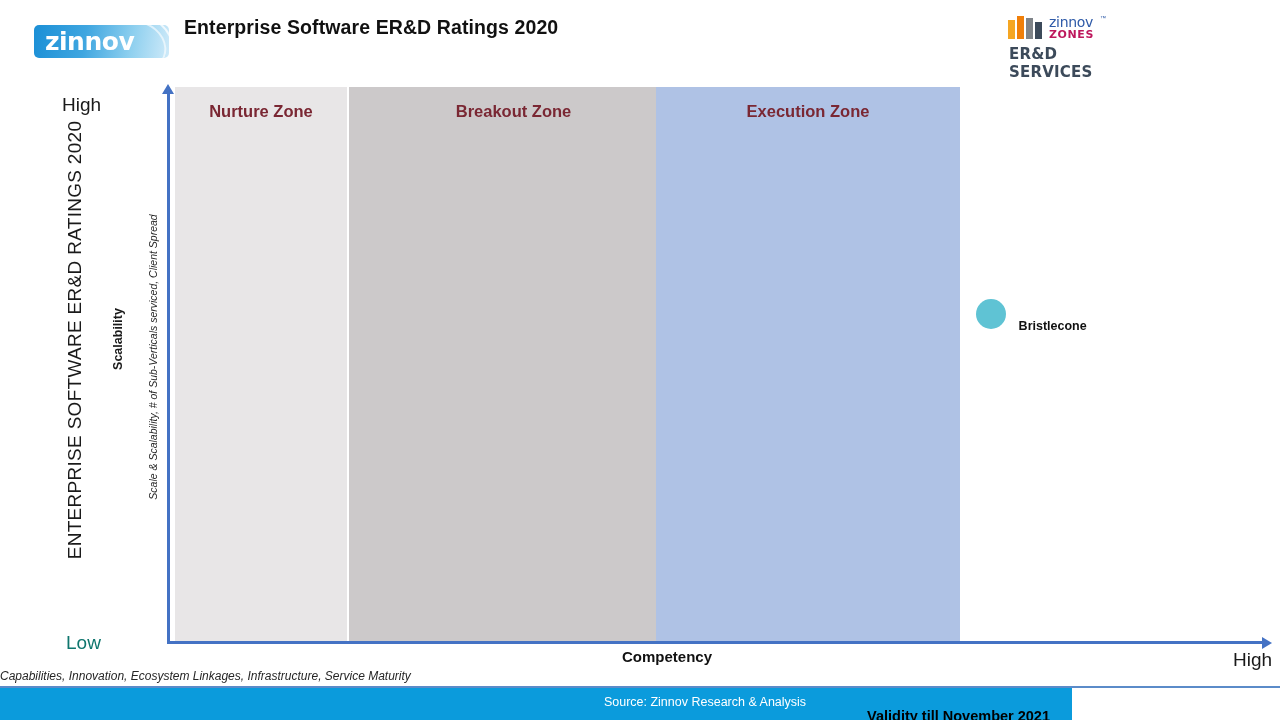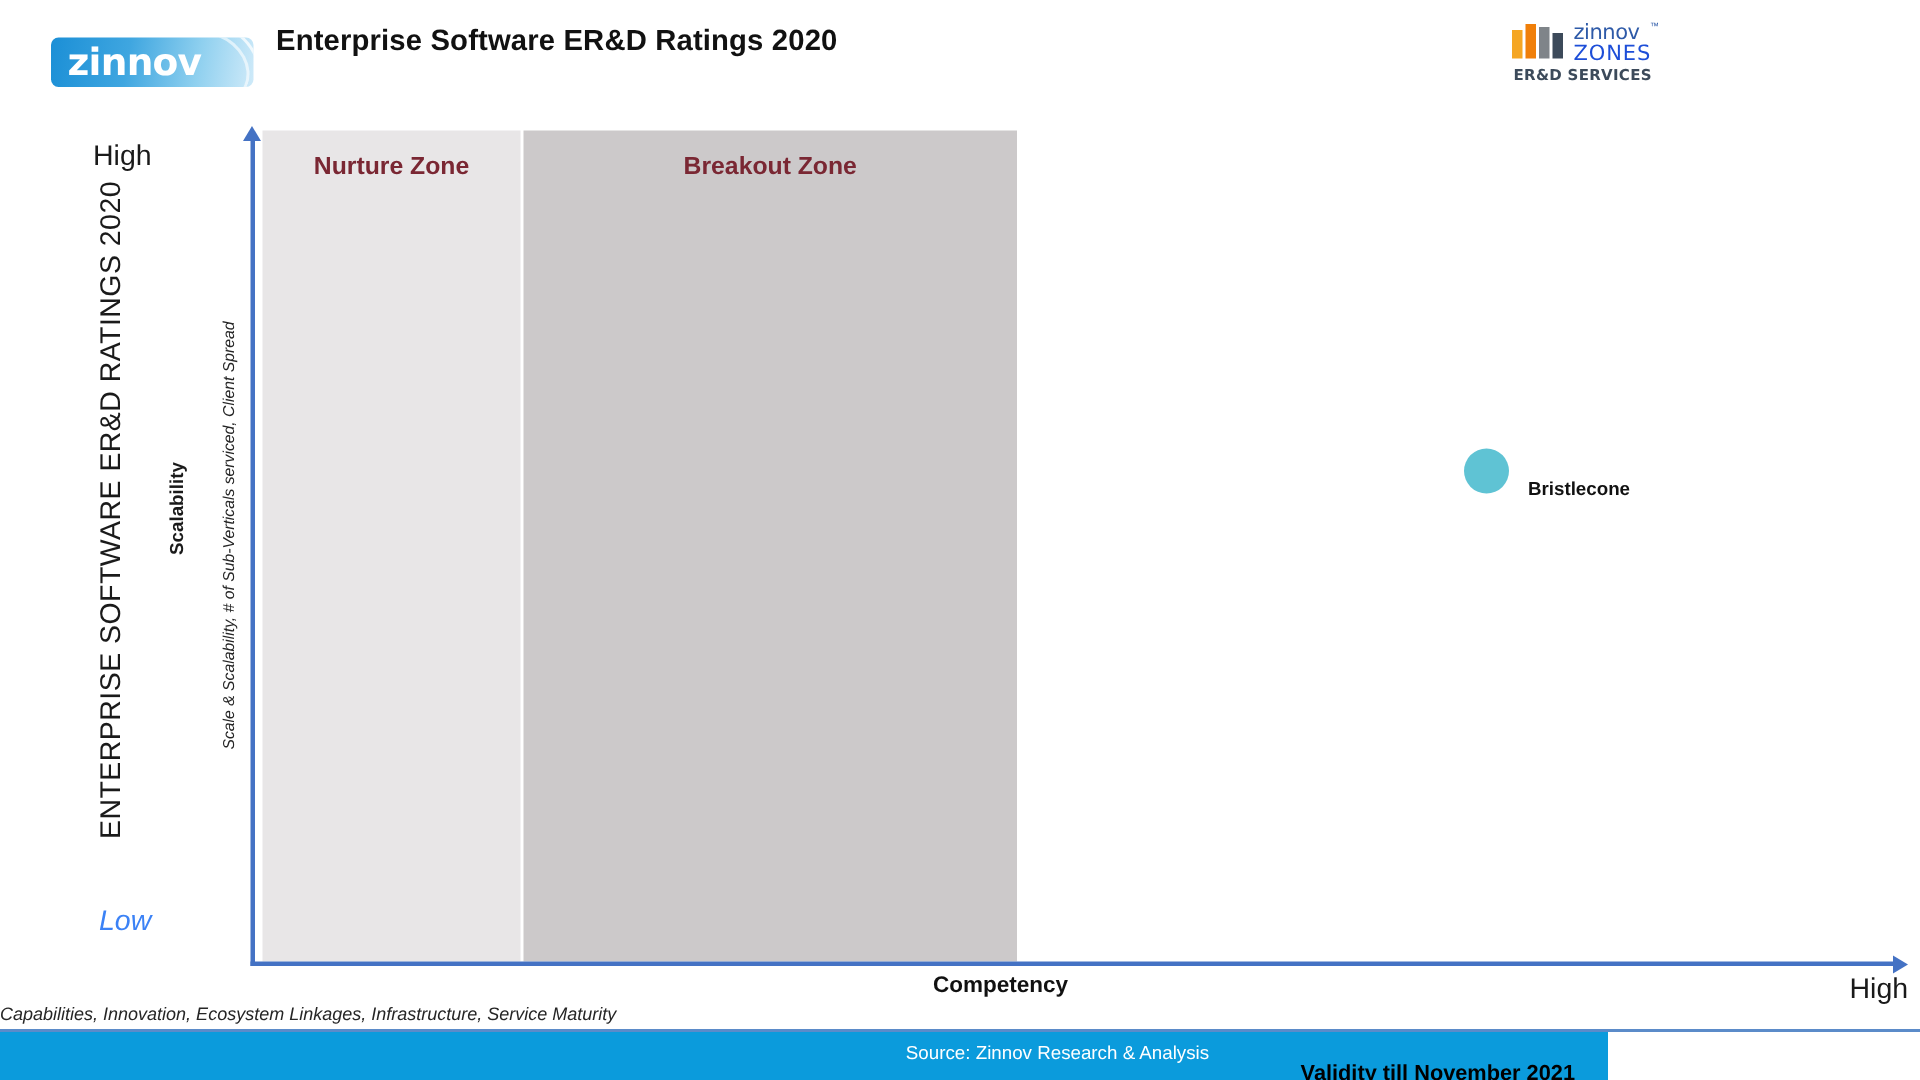--- a/index.html
+++ b/index.html
@@ -104,30 +104,30 @@
   }
   #zones-logo .tm {
     position: absolute;
     left: 92px; top: 1px;
     font-size: 6px;
     color: #2E5AA8;
   }
   #zones-logo .zones-word {
     position: absolute;
     left: 41px; top: 14px;
-    font-size: 14px;
-    font-weight: normal;
-    color: #1d4ed8;
+    font-size: 11px;
+    font-weight: bold;
+    color: #be185d;
     font-family: "DejaVu Sans", sans-serif;
     letter-spacing: 0.6px;
   }
   #zones-logo .erd-word {
     position: absolute;
     left: 1px; top: 31px;
-    font-size: 10px;
+    font-size: 15px;
     font-weight: bold;
     color: #3C4A5A;
     font-family: "DejaVu Sans", sans-serif;
     letter-spacing: 0.2px;
   }
 
   
   #plot-wrap {
     position: absolute;
     left: 0; top: 84px;
@@ -193,24 +193,23 @@
 
   
   #label-high-y {
     position: absolute;
     left: 62px; top: 10px;
     font-size: 19px;
     color: #1a1a1a;
   }
   #label-low-y {
     position: absolute;
-    left: 66px; top: 520px;
+    left: 66px; top: 548px;
     font-size: 19px;
-    color: #3b82f6;
-    font-style: italic;
+    color: #0f766e;
   }
   #label-high-x {
     position: absolute;
     left: 1233px; top: 565px;
     font-size: 19px;
     color: #1a1a1a;
   }
 
   #y-title-outer {
     position: absolute;
@@ -341,20 +340,23 @@
 </div>
 
 <div id="plot-wrap">
 
   <div class="zone" id="zone-nurture">
     <div class="zone-label">Nurture Zone</div>
   </div>
   <div class="zone" id="zone-breakout">
     <div class="zone-label">Breakout Zone</div>
   </div>
+  <div class="zone" id="zone-execution">
+    <div class="zone-label">Execution Zone</div>
+  </div>
 
   <div id="y-axis"></div>
   <div id="y-axis-head"></div>
   <div id="x-axis"></div>
   <div id="x-axis-head"></div>
 
   <div id="label-high-y">High</div>
   <div id="label-low-y">Low</div>
   <div id="label-high-x">High</div>
 

